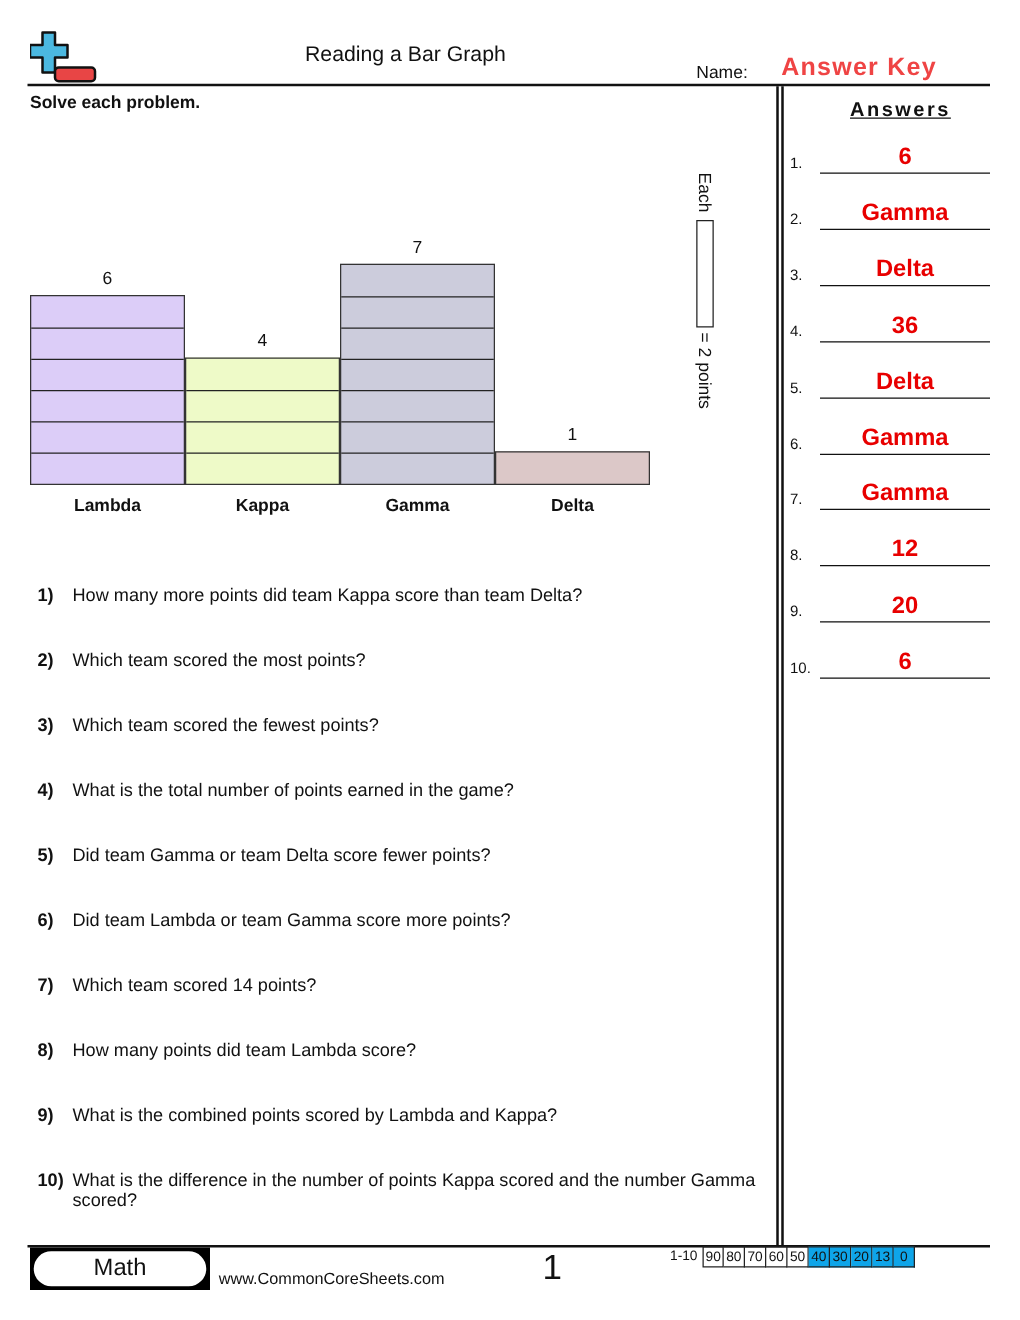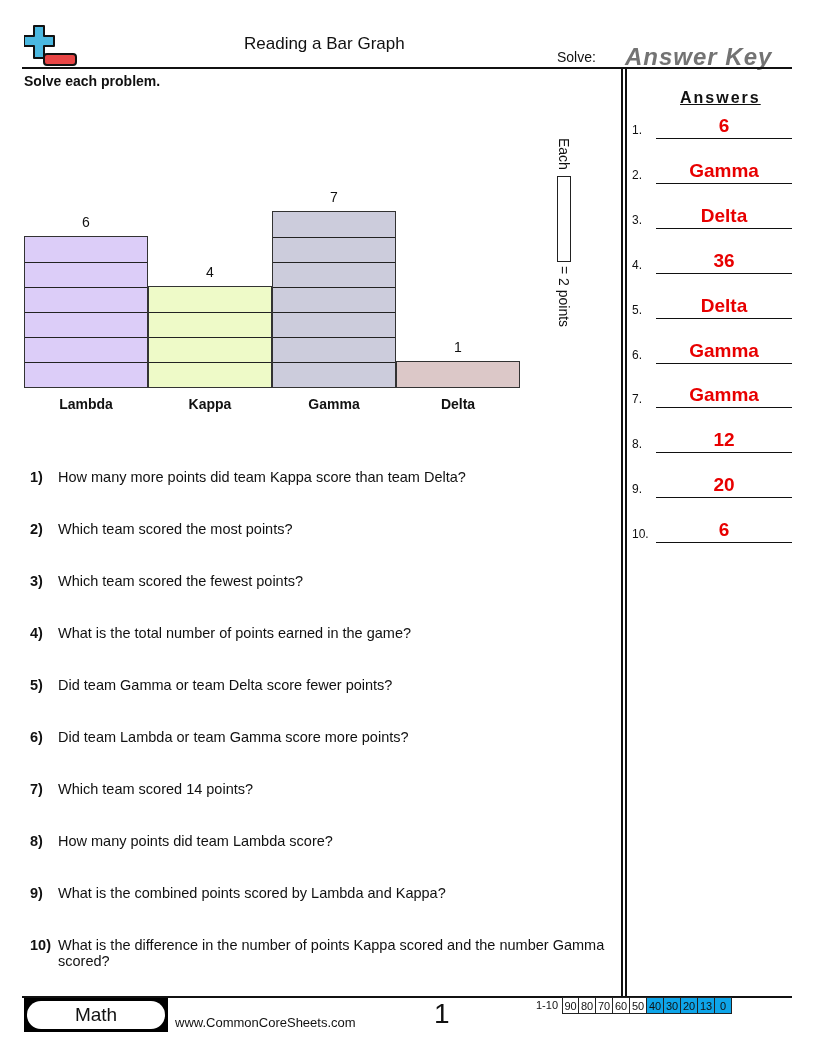--- a/index.html
+++ b/index.html
@@ -1,26 +1,26 @@
 <!DOCTYPE html>
 <html><head>
 <meta charset="utf-8">
 <style>
   * { box-sizing: border-box; margin: 0; padding: 0; }
   body { width: 816px; height: 1056px; background: #fff; position: relative; font-family: "Liberation Sans", sans-serif; color: #111; overflow: hidden; }
   .abs { position: absolute; }
   .logo { left: 24px; top: 24px; width: 56px; height: 44px; }
   .title { left: 244px; top: 34px; font-size: 17px; }
   .name-label { left: 557px; top: 49px; font-size: 14px; }
-  .name-value { left: 625px; top: 43px; font-size: 24px; font-weight: bold; color: #737373; letter-spacing: 1px; font-style: italic; }
+  .name-value { left: 625px; top: 43px; font-size: 20px; font-weight: bold; color: #ef4444; letter-spacing: 1px; }
   .header-rule { left: 22px; top: 67px; width: 770px; height: 2px; background: #111; }
   .instructions { left: 24px; top: 73px; font-size: 14px; font-weight: bold; }
   .vdiv1 { left: 621px; top: 69px; width: 2px; height: 927px; background: #111; }
   .vdiv2 { left: 625px; top: 69px; width: 2px; height: 927px; background: #111; }
-  .answers-title { left: 680px; top: 89px; font-size: 16px; font-weight: bold; letter-spacing: 2px; text-decoration: underline; }
+  .answers-title { left: 680px; top: 80px; font-size: 16px; font-weight: bold; letter-spacing: 2px; text-decoration: underline; }
   .chart { left: 24px; top: 180px; width: 500px; height: 240px; }
   .bar { position: absolute; bottom: 32px; border: 1.5px solid #333; }
   .bar .seg { height: 25px; border-top: 1.5px solid #222; }
   .bar .seg:first-child { border-top: none; }
   .bar-val { position: absolute; font-size: 14px; text-align: center; width: 124px; }
   .bar-label { position: absolute; bottom: 8px; font-size: 14px; font-weight: bold; text-align: center; width: 124px; }
   .legend { left: 550px; top: 138px; width: 30px; height: 210px; }
   .legend-text1 { position: absolute; left: 6px; top: 0px; font-size: 14px; transform: rotate(90deg); transform-origin: left top; left: 22px; }
   .legend-box { position: absolute; left: 7px; top: 38px; width: 14px; height: 86px; border: 1.5px solid #222; }
   .legend-text2 { position: absolute; top: 128px; left: 22px; font-size: 14px; transform: rotate(90deg); transform-origin: left top; white-space: nowrap; }
@@ -44,21 +44,21 @@
 </head>
 <body>
 
 <div class="abs logo">
   <svg width="56" height="44" viewBox="0 0 56 44">
     <path d="M10 2 h10 v10 h10 v10 h-10 v12 h-10 v-12 h-10 v-10 h10 z" fill="#4bb8e0" stroke="#111" stroke-width="2" stroke-linejoin="round"></path>
     <rect x="20" y="30" width="32" height="11" rx="3" fill="#e84545" stroke="#111" stroke-width="2"></rect>
   </svg>
 </div>
 <div class="abs title">Reading a Bar Graph</div>
-<div class="abs name-label">Solve:</div>
+<div class="abs name-label">Name:</div>
 <div class="abs name-value">Answer Key</div>
 <div class="abs header-rule"></div>
 <div class="abs instructions">Solve each problem.</div>
 <div class="abs vdiv1"></div>
 <div class="abs vdiv2"></div>
 <div class="abs answers-title">Answers</div>
 
 <div class="abs chart" id="chart">
     <div class="bar" style="left: 0px; width: 124px; background: rgb(220, 205, 248);">
       <div class="seg"></div>

